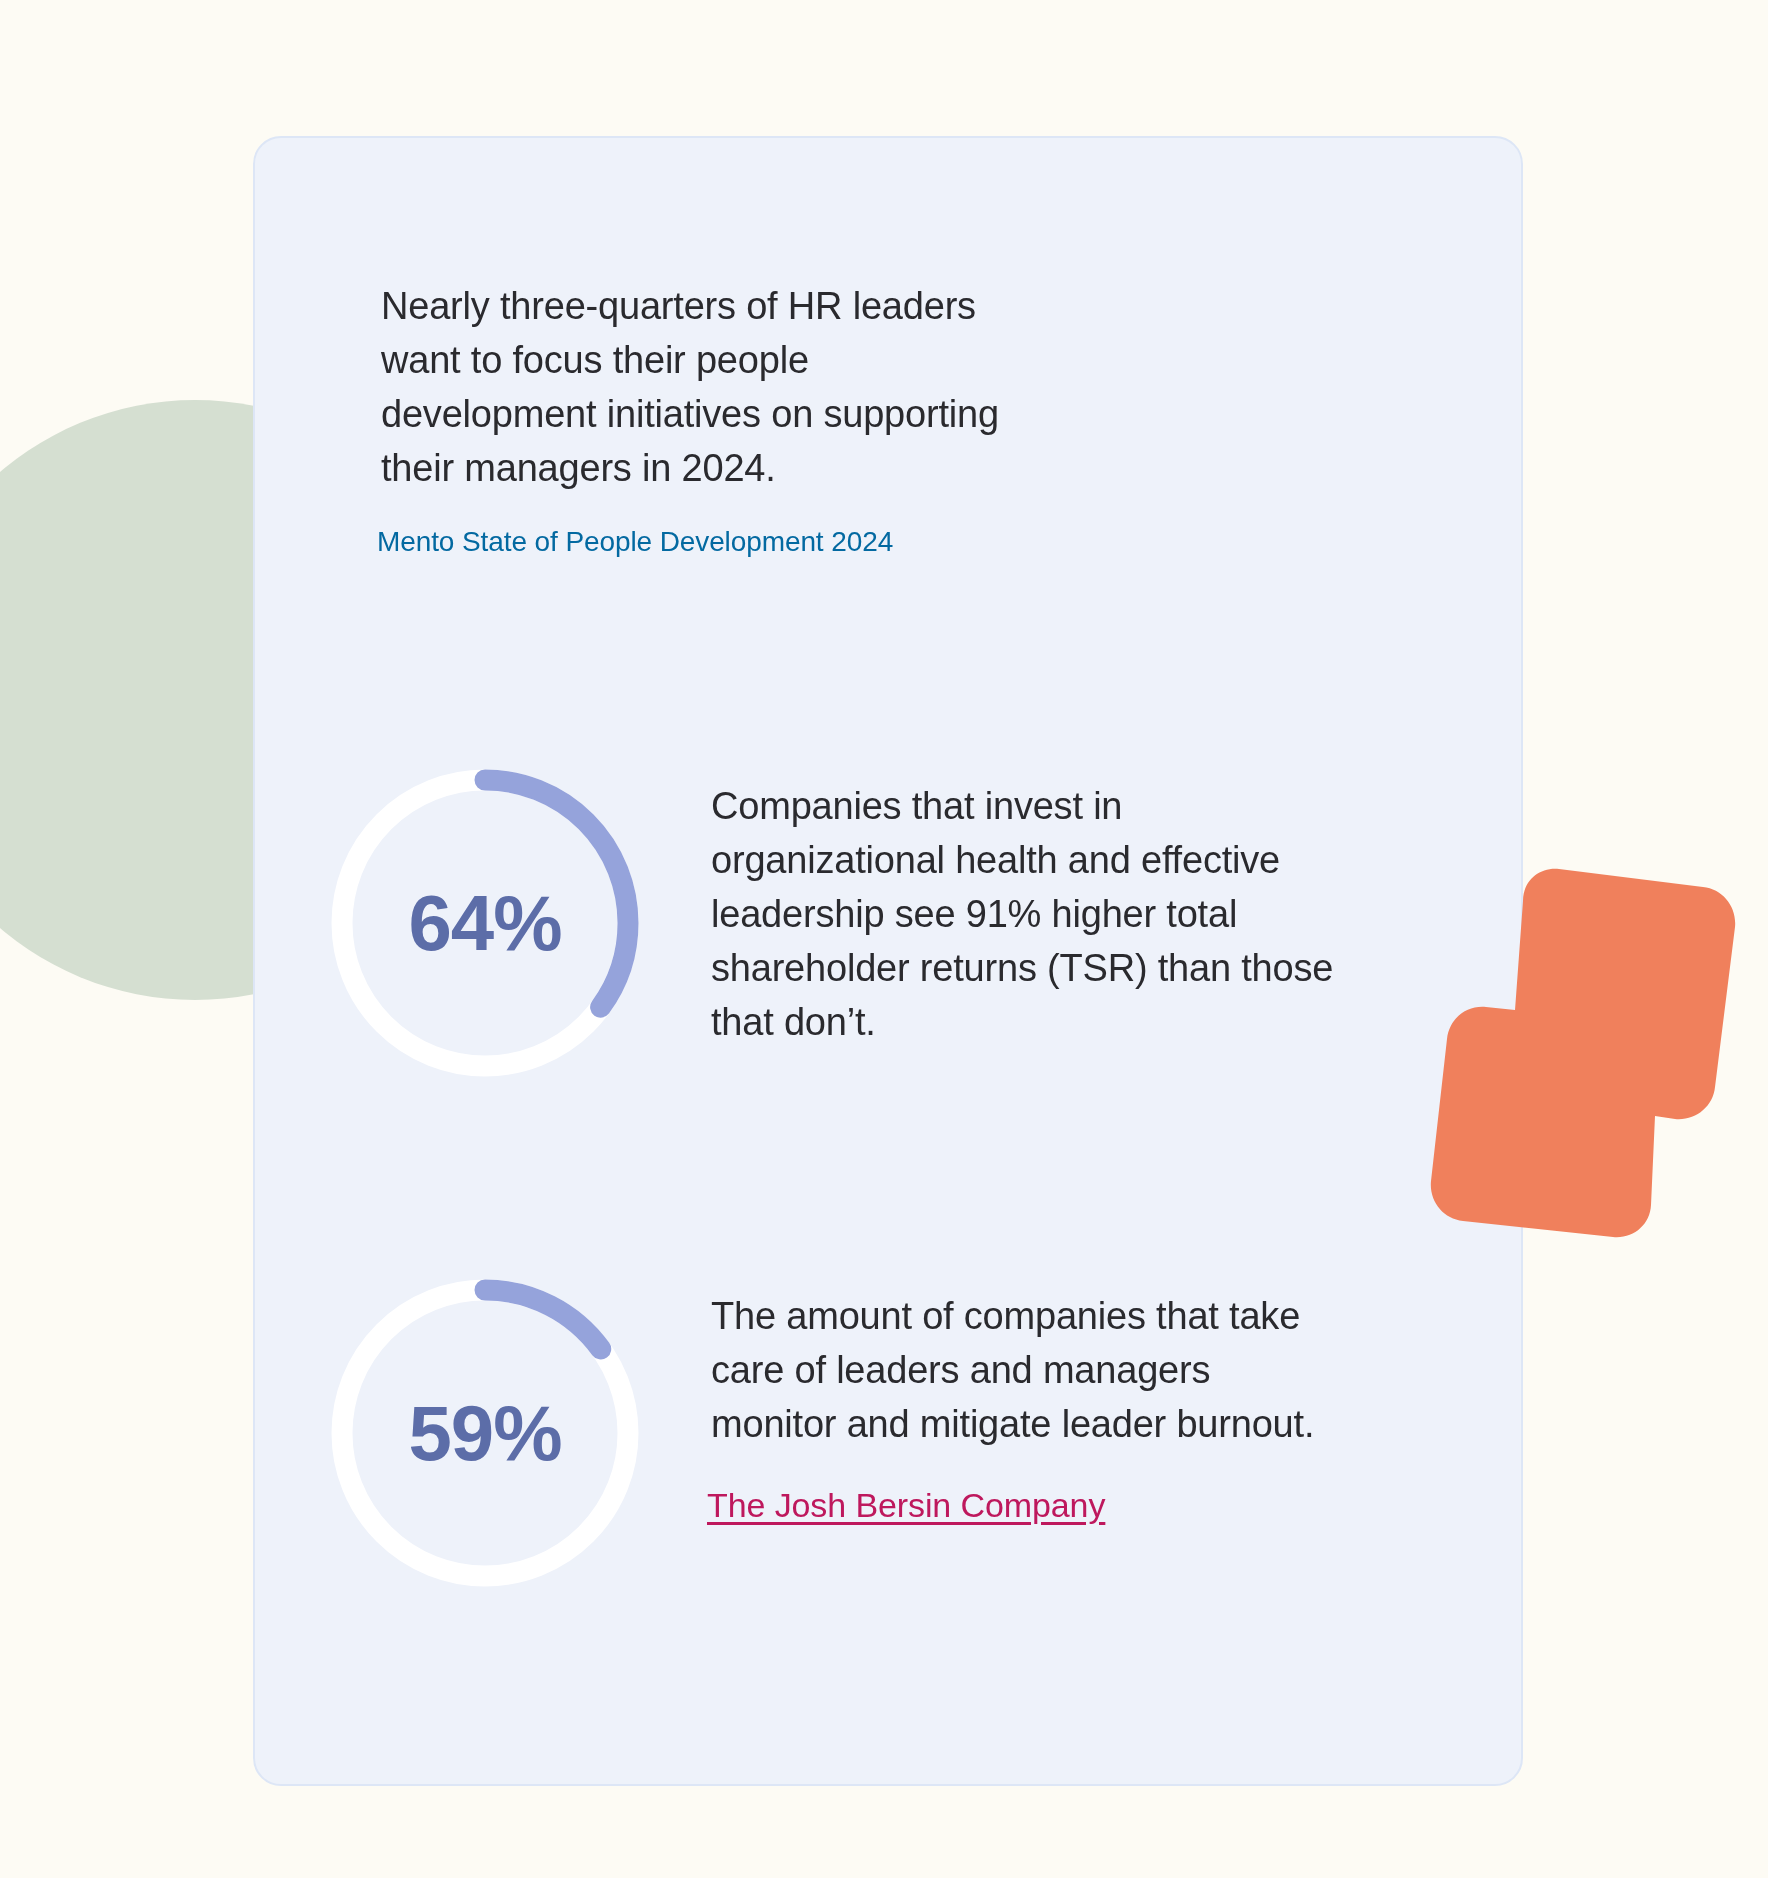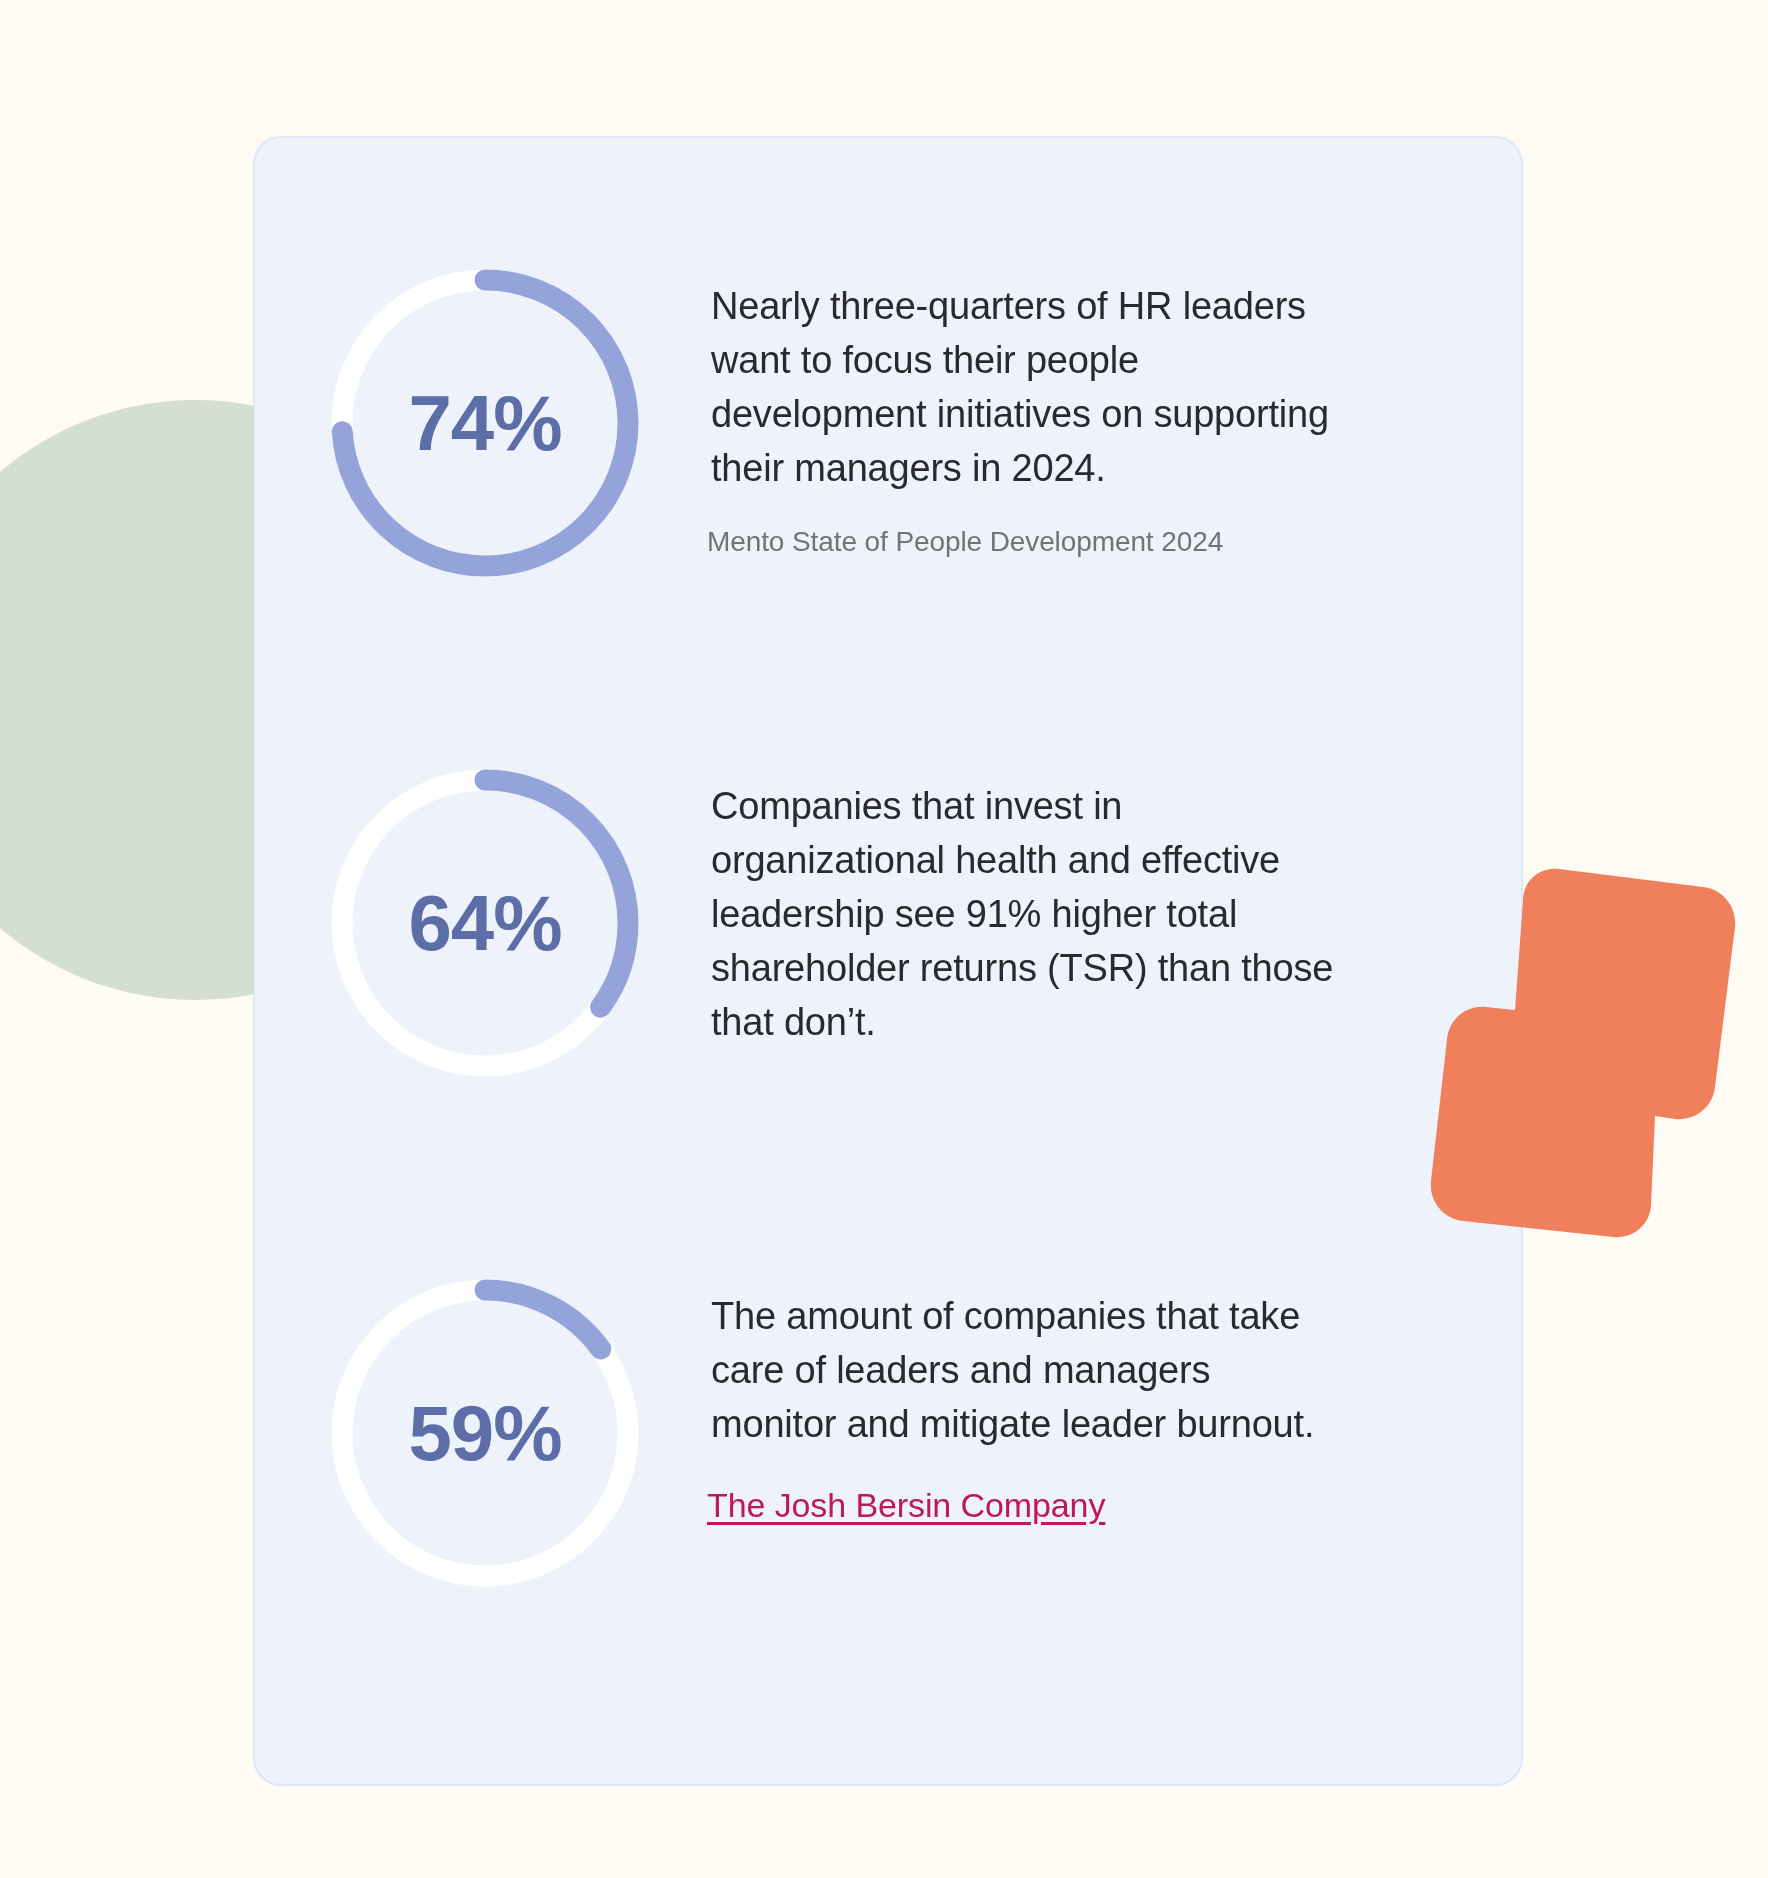--- a/index.html
+++ b/index.html
@@ -67,21 +67,21 @@
   .stat-desc{
     font-size:38px;
     line-height:1.42;
     color:#2A2A2E;
     margin:4px;
     letter-spacing:-0.2px;
   }
   .stat-source{
     font-size:28px;
     line-height:1.4;
-    color:#737373;
+    color:#0369a1;
     margin:26px 0 0 0;
     letter-spacing:-0.1px;
   }
   .stat-source.link{
     color:#be185d;
     text-decoration:underline;
     text-underline-offset:5px;
     font-size:34px;
     cursor:pointer;
     display:inline-block;
@@ -91,27 +91,20 @@
 <body>
 
 <div class="stage">
 
   <div class="sage-blob"></div>
 
   <div class="card">
     <div class="stat-list">
 
       <div class="stat-row r0">
-        <div class="ring-wrap">
-          <svg viewBox="0 0 330 330">
-            <circle cx="165" cy="165" r="143" fill="none" stroke="#FFFFFF" stroke-width="21"></circle>
-            <circle class="arc" cx="165" cy="165" r="143" fill="none" stroke="#95A3DB" stroke-width="21" stroke-linecap="round" transform="rotate(-90 165 165)" stroke-dasharray="664.8866692057438 898.4954989266809"></circle>
-          </svg>
-          <div class="ring-label">74%</div>
-        </div>
         <div class="stat-text">
           <p class="stat-desc">Nearly three-quarters of HR leaders want to focus their people development initiatives on supporting their managers in 2024.</p>
           <p class="stat-source">Mento State of People Development 2024</p>
         </div>
       </div>
 
       <div class="stat-row r1">
         <div class="ring-wrap">
           <svg viewBox="0 0 330 330">
             <circle cx="165" cy="165" r="143" fill="none" stroke="#FFFFFF" stroke-width="21"></circle>

